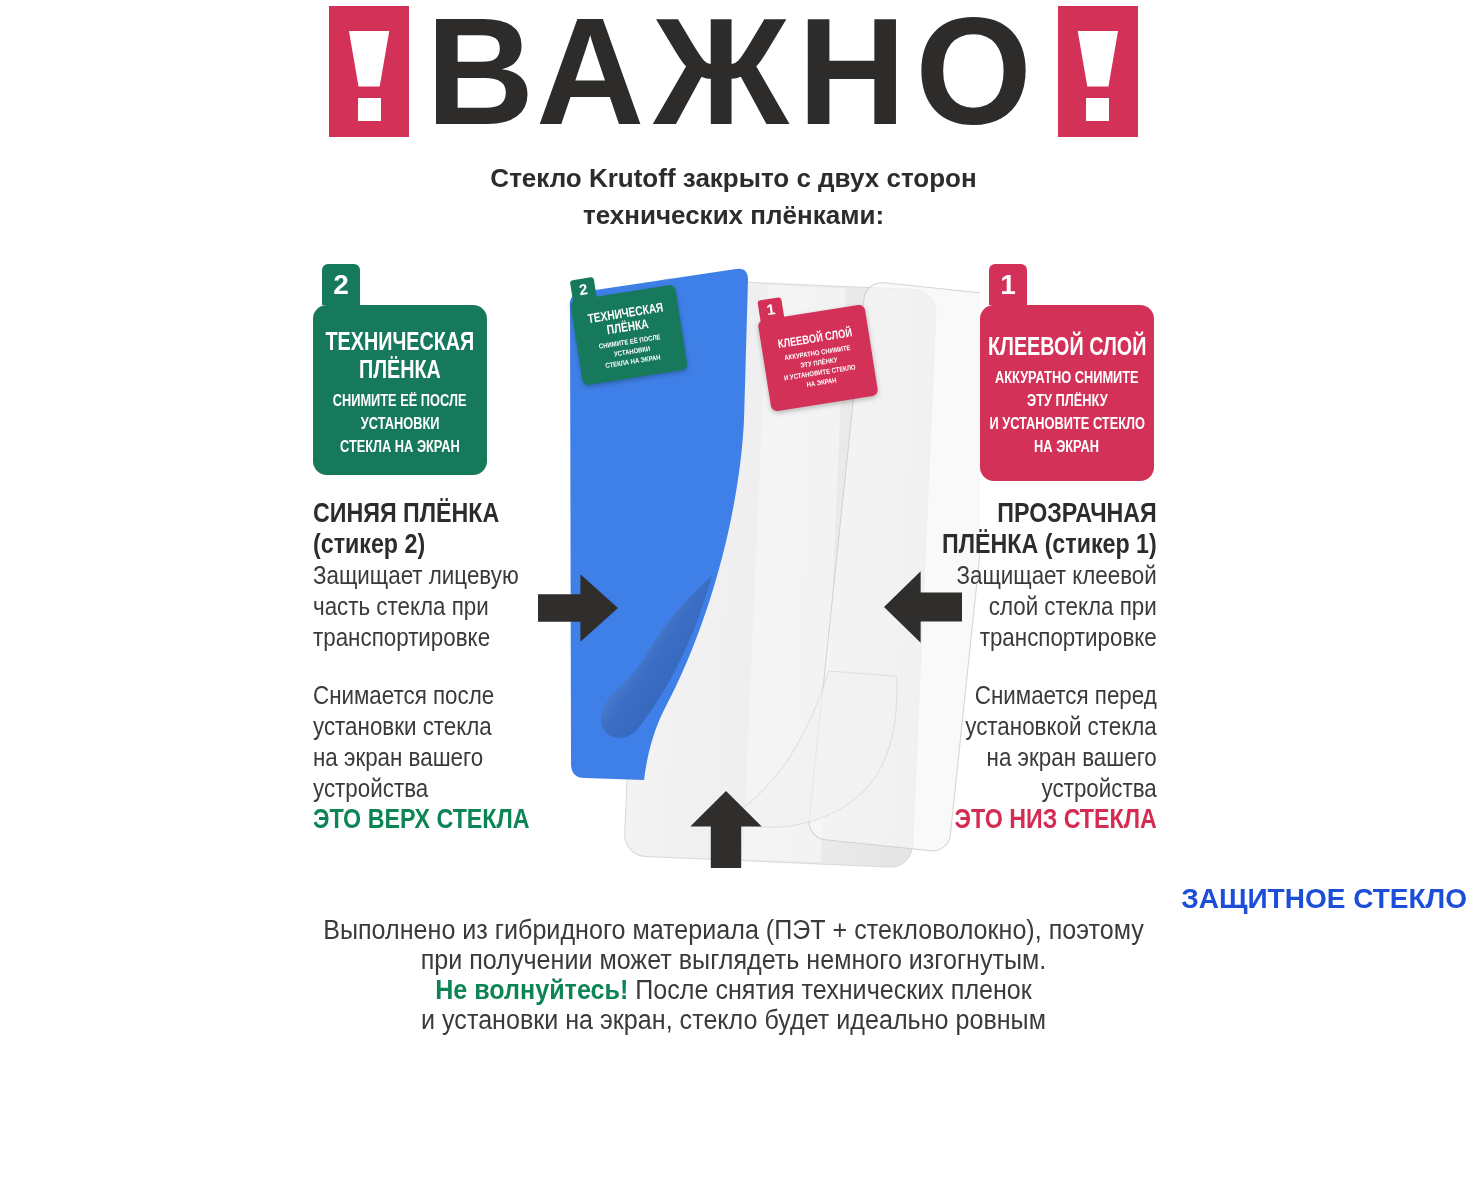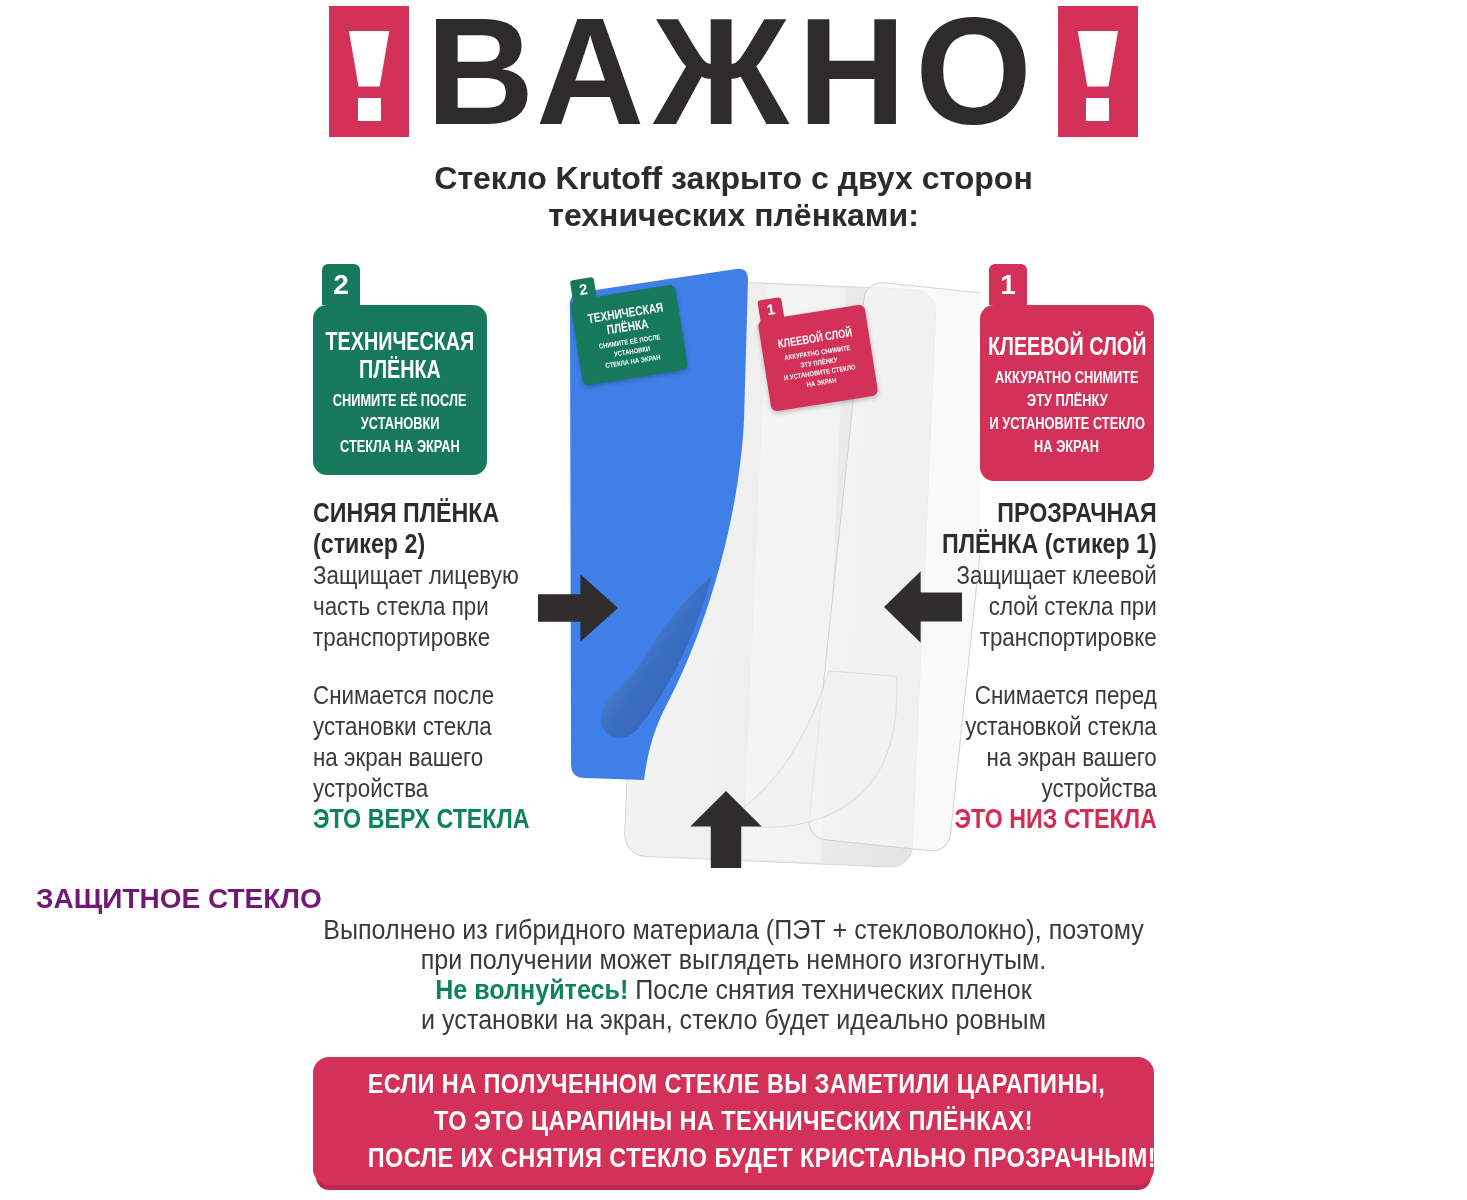--- a/index.html
+++ b/index.html
@@ -15,21 +15,21 @@
   .excl-block { width:80px; height:131px; background:#d43158;
     display:flex; flex-direction:column; align-items:center; padding-top:25px; flex:0 0 auto; }
   .excl-bar { width:46px; height:56px; background:#fff;
     clip-path:polygon(6% 0, 94% 0, 73% 100%, 27% 100%); }
   .excl-dot { width:23px; height:23px; background:#fff; margin-top:11px; }
   .title-vazhno { font-size:150px; font-weight:bold; line-height:1; letter-spacing:9px;
     color:#2d2c2b; transform:scaleY(1.02); }
 
   
   .subtitle { position:absolute; top:160px; left:0; right:0; text-align:center;
-    font-size:32px; font-weight:bold; line-height:37px; color:#2d2c2b; }
+    font-size:26px; font-weight:bold; line-height:37px; color:#2d2c2b; }
 
   
   .sticker { position:absolute; }
   .sticker .tab { width:38px; height:41px; margin-left:9px; border-radius:6px 6px 0 0;
     display:flex; align-items:center; justify-content:center;
     color:#fff; font-weight:bold; font-size:28px; }
   .sticker .stk-body { width:174px; border-radius:14px; display:flex; flex-direction:column;
     align-items:center; justify-content:center; padding:14px 6px 10px 6px; }
   .stk-line { white-space:nowrap; text-align:center; color:#fff; font-weight:bold; }
   .stk-title { font-size:26px; line-height:28px; transform:scaleX(.76); }
@@ -72,22 +72,22 @@
   
   .arrow { position:absolute; background:#2f2e2d; }
   .arrow-right-dir { left:538px; top:572px; width:80px; height:72px;
     clip-path:polygon(0 31%, 53% 31%, 53% 3%, 100% 50%, 53% 97%, 53% 69%, 0 69%); }
   .arrow-left-dir { left:884px; top:569px; width:78px; height:76px;
     clip-path:polygon(100% 31%, 47% 31%, 47% 3%, 0 50%, 47% 97%, 47% 69%, 100% 69%); }
   .arrow-up-dir { left:688px; top:791px; width:76px; height:77px;
     clip-path:polygon(30% 100%, 30% 46%, 3% 46%, 50% 0, 97% 46%, 70% 46%, 70% 100%); }
 
   
-  .glass-head { position:absolute; top:883px; left:0; right:0; text-align:left;
-    font-size:28px; font-weight:bold; color:#701a75;margin-left:36px; }
+  .glass-head { position:absolute; top:883px; left:0; right:0; text-align:right;
+    font-size:28px; font-weight:bold; color:#1d4ed8; }
   .glass-para { position:absolute; top:915px; left:0; right:0; text-align:center;
     font-size:27px; line-height:30px; color:#3b3a39; transform:scaleX(.93); }
   .glass-para .accent { color:#0d8456; font-weight:bold; }
 
   
   .banner { position:absolute; left:313px; top:1057px; width:841px; height:128px;
     background:#d43158; border-radius:16px; box-shadow:0 8px 0 -3px #bc2950;
     display:flex; flex-direction:column; justify-content:center; gap:5px; }
   .banner-line { text-align:center; color:#fff; font-weight:bold; font-size:27px;
     line-height:32px; white-space:nowrap; transform:scaleX(.87); letter-spacing:.5px; }
@@ -230,19 +230,14 @@
   </div>
 
   <div class="glass-head">ЗАЩИТНОЕ СТЕКЛО</div>
   <div class="glass-para">
     <div>Выполнено из гибридного материала (ПЭТ + стекловолокно), поэтому</div>
     <div>при получении может выглядеть немного изгогнутым.</div>
     <div><span class="accent">Не волнуйтесь!</span> <span>После снятия технических пленок</span></div>
     <div>и установки на экран, стекло будет идеально ровным</div>
   </div>
 
-  <div class="banner">
-    <div class="banner-line">ЕСЛИ НА ПОЛУЧЕННОМ СТЕКЛЕ ВЫ ЗАМЕТИЛИ ЦАРАПИНЫ,</div>
-    <div class="banner-line">ТО ЭТО ЦАРАПИНЫ НА ТЕХНИЧЕСКИХ ПЛЁНКАХ!</div>
-    <div class="banner-line">ПОСЛЕ ИХ СНЯТИЯ СТЕКЛО БУДЕТ КРИСТАЛЬНО ПРОЗРАЧНЫМ!</div>
-  </div>
 
 </div>
 
 </body></html>

